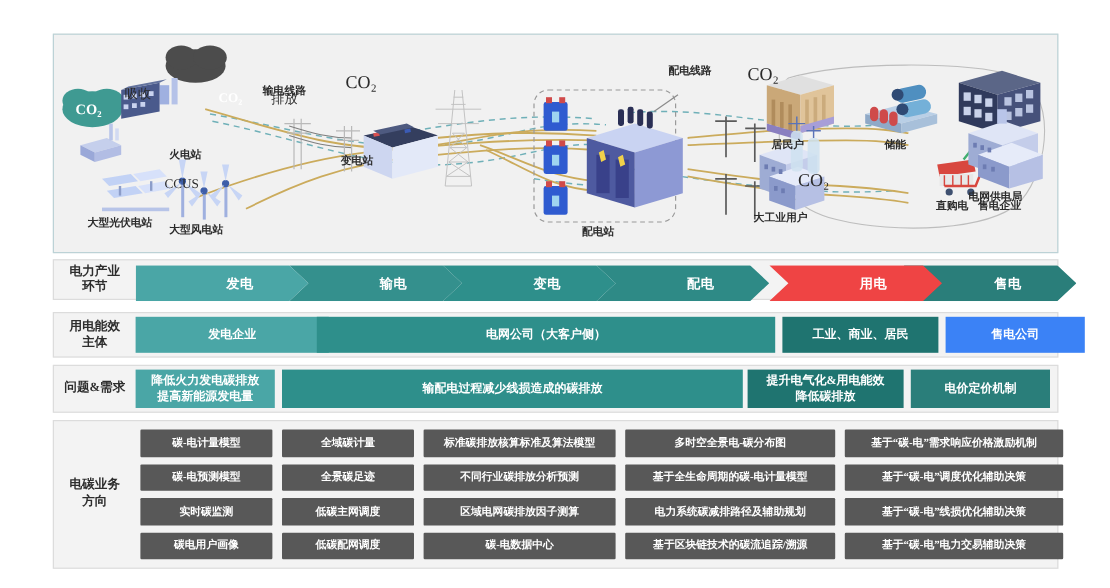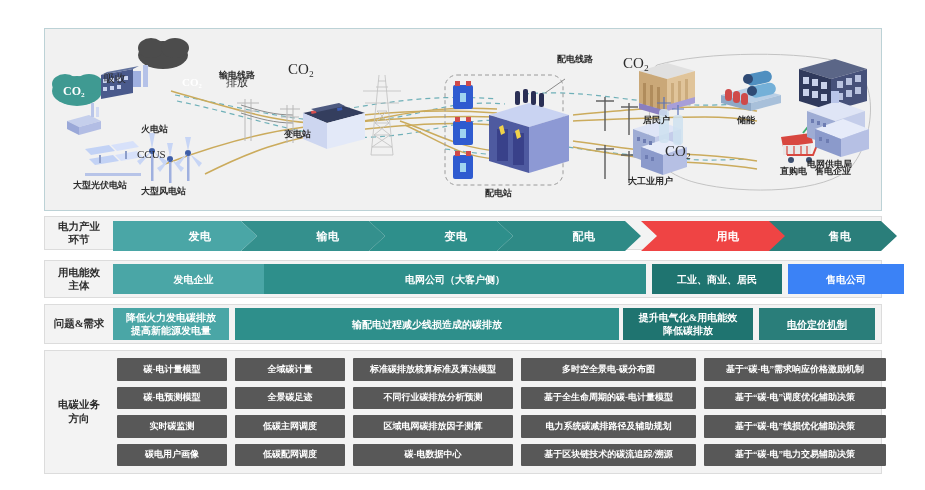--- a/index.html
+++ b/index.html
@@ -500,21 +500,21 @@
 
   <div class="band" id="row-problem">
     <div class="band-label">问题&amp;需求</div>
     <div class="band-body">
       <div class="seg-wrap" id="problem-wrap">
           <div class="seg" style="left: 0px; width: 116px; background: rgb(74, 166, 166);"><span style="white-space: pre-line;">降低火力发电碳排放
 提高新能源发电量</span></div>
           <div class="seg" style="left: 122px; width: 384px; background: rgb(46, 143, 139);"><span style="white-space: pre-line;">输配电过程减少线损造成的碳排放</span></div>
           <div class="seg" style="left: 510px; width: 130px; background: rgb(31, 116, 112);"><span style="white-space: pre-line;">提升电气化&amp;用电能效
 降低碳排放</span></div>
-          <div class="seg" style="left: 646px; width: 116px; background: rgb(42, 126, 122); text-decoration: underline;"><span style="white-space: pre-line;">电价定价机制</span></div>
+          <div class="seg" style="left: 646px; width: 116px; background: rgb(42, 126, 122);"><span style="white-space: pre-line;">电价定价机制</span></div>
         </div>
     </div>
   </div>
 
   <div class="band" id="row-matrix">
     <div class="matrix-label">电碳业务
 方向</div>
     <div class="matrix-grid" id="matrix-grid">
         <div class="cell">碳-电计量模型</div>
         <div class="cell">全域碳计量</div>

